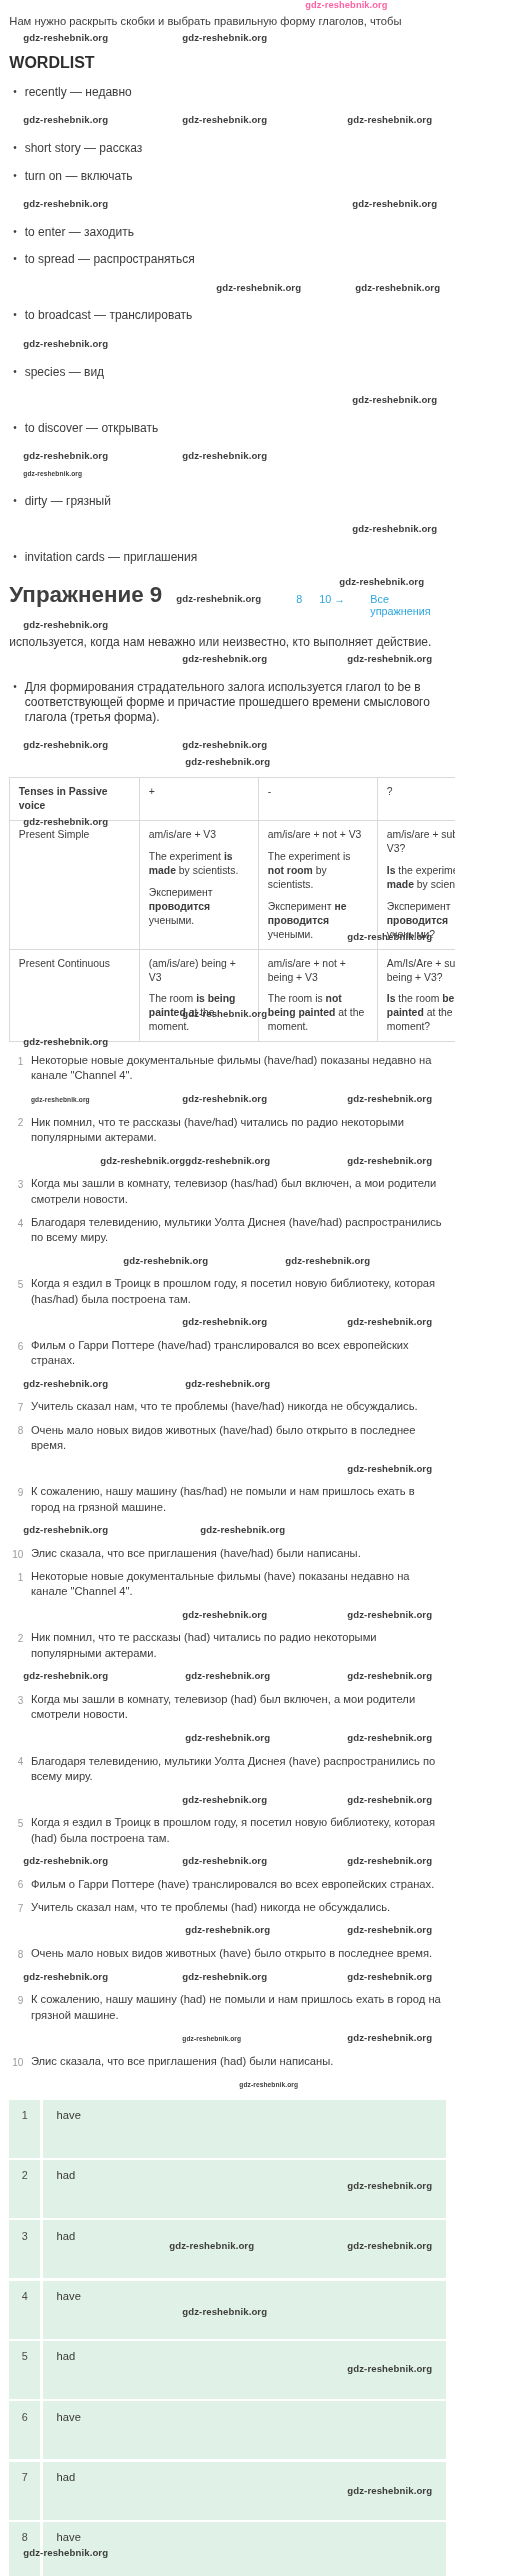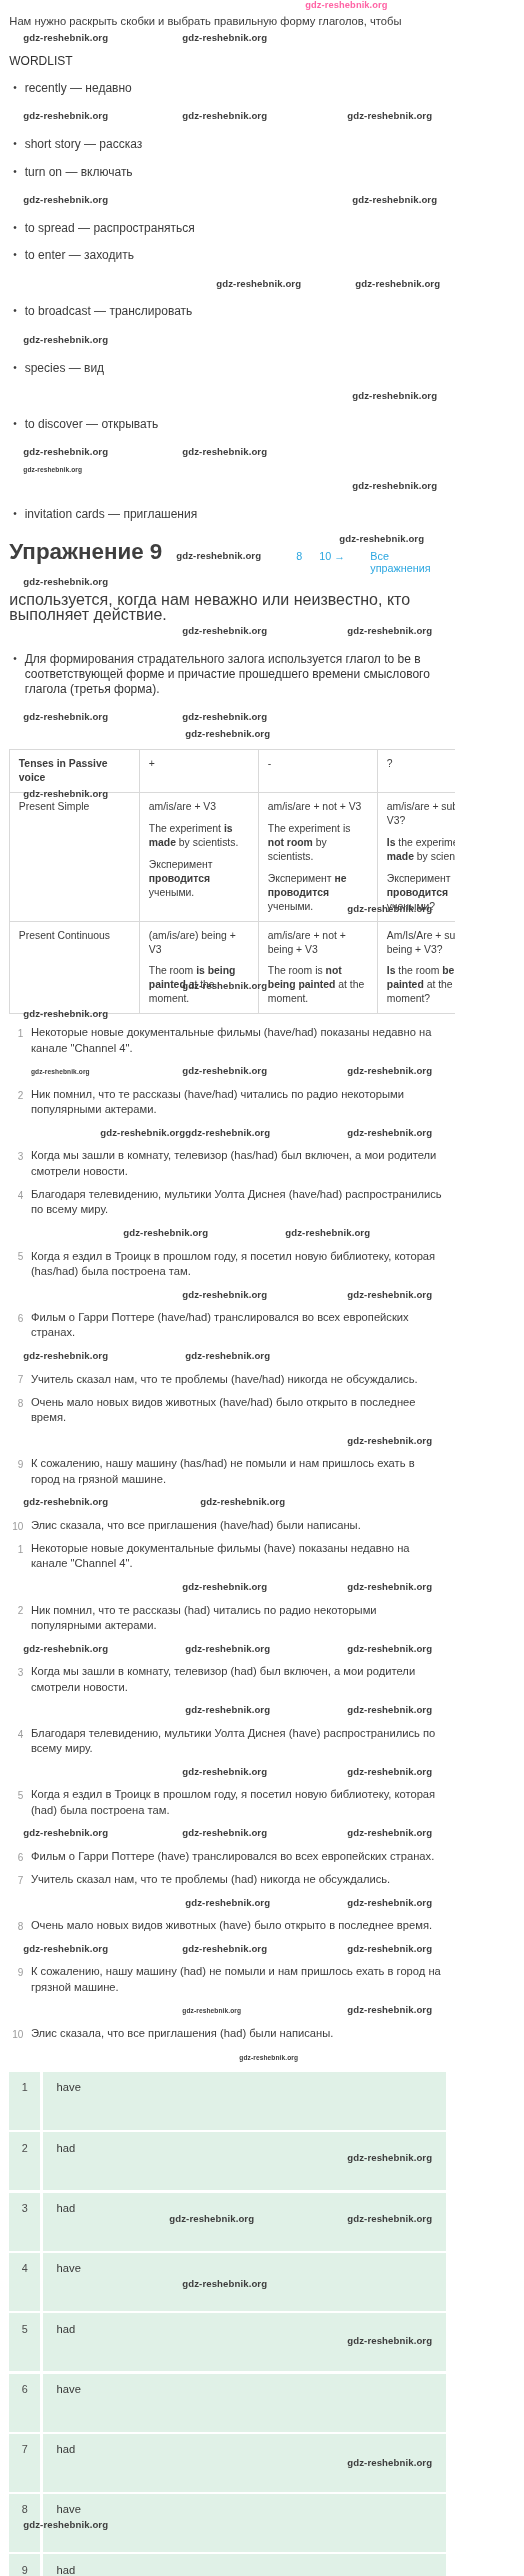--- a/index.html
+++ b/index.html
@@ -4,27 +4,27 @@
 <style>
   html,body{margin:0;padding:0;}
   body{font-family:"Liberation Sans",sans-serif;background:#fff;color:#3c3c3c;}
   .page{width:455px;height:2576px;overflow:hidden;position:relative;padding:0 9.3px;box-sizing:border-box;background:#fff;}
   .wm{position:absolute;top:1.5px;font-size:9.6px;font-weight:700;color:#3d3d3d;letter-spacing:0.1px;white-space:nowrap;}
   .wm.sm{font-size:6.6px;top:4.6px;}
   .wm-row{position:relative;height:15.4px;margin:1.5px 0;}
   .wm-pink-row{position:relative;height:12.3px;}
   .wm-pink-row .wm{color:#ff63a5;font-size:9.3px;top:0;}
   .intro{font-size:11.2px;line-height:15.4px;margin:1.5px 0 0;}
-  .wordlist-title{font-size:12px;font-weight:400;margin:7.7px 0 4.6px;color:#2f2f2f;}
+  .wordlist-title{font-size:16px;font-weight:700;margin:7.7px 0 4.6px;color:#2f2f2f;}
   .bullet-item{position:relative;padding-left:15.4px;font-size:12px;line-height:14.7px;margin:13px 0;}
   .bullet-item:before{content:"•";position:absolute;left:3.9px;top:0;font-size:10px;color:#3c3c3c;}
   .ex-header{position:relative;height:39px;margin:12.3px 0 1.5px;}
   .ex-title{position:absolute;left:0;top:4.6px;font-size:22.4px;font-weight:700;color:#3f3f3f;}
   .pg{position:absolute;top:15.4px;font-size:10.8px;color:#2ba6e0;text-decoration:none;cursor:pointer;}
-  .theory-intro{font-size:16px;line-height:15.4px;margin:0 0;}
+  .theory-intro{font-size:12px;line-height:15.4px;margin:0 0;}
   .theory-bullet b{font-weight:400;color:#343434;}
   .gwrap{position:relative;margin:7.7px 0 10.8px;}
   table.gtable{border-collapse:collapse;table-layout:fixed;width:488px;}
   .gtable th,.gtable td{border:0.8px solid #d9d9d9;vertical-align:top;text-align:left;padding:7px 8.5px;font-size:10.4px;line-height:14px;font-weight:400;color:#3c3c3c;}
   .gtable th.corner{font-weight:700;}
   .gtable p{margin:0 0 7.7px;}
   .gtable p:last-child{margin-bottom:0;}
   .qa-item{position:relative;padding-left:21.6px;font-size:11.2px;line-height:15.4px;margin:7.7px 0;}
   .qa-item .num{position:absolute;left:0;width:14px;text-align:right;color:#9b9b9b;font-size:10px;top:0.8px;}
   .atable{margin-top:7.7px;}
@@ -55,42 +55,43 @@
       <span class="wm" style="left: 14px;">gdz-reshebnik.org</span>
       <span class="wm" style="left: 173px;">gdz-reshebnik.org</span>
       <span class="wm" style="left: 338px;">gdz-reshebnik.org</span>
     </div>
   <div class="bullet-item">short story — рассказ</div>
   <div class="bullet-item">turn on — включать</div>
   <div class="wm-row">
       <span class="wm" style="left: 14px;">gdz-reshebnik.org</span>
       <span class="wm" style="left: 343px;">gdz-reshebnik.org</span>
     </div>
+  <div class="bullet-item">to enter — заходить</div>
   <div class="bullet-item">to spread — распространяться</div>
-  <div class="bullet-item">to enter — заходить</div>
   <div class="wm-row">
       <span class="wm" style="left: 207px;">gdz-reshebnik.org</span>
       <span class="wm" style="left: 346px;">gdz-reshebnik.org</span>
     </div>
   <div class="bullet-item">to broadcast — транслировать</div>
   <div class="wm-row">
       <span class="wm" style="left: 14px;">gdz-reshebnik.org</span>
     </div>
   <div class="bullet-item">species — вид</div>
   <div class="wm-row">
       <span class="wm" style="left: 343px;">gdz-reshebnik.org</span>
     </div>
   <div class="bullet-item">to discover — открывать</div>
   <div class="wm-row">
       <span class="wm" style="left: 14px;">gdz-reshebnik.org</span>
       <span class="wm" style="left: 173px;">gdz-reshebnik.org</span>
     </div>
   <div class="wm-row">
       <span class="wm sm" style="left: 14px;">gdz-reshebnik.org</span>
     </div>
+  <div class="bullet-item">dirty — грязный</div>
   <div class="wm-row">
       <span class="wm" style="left: 343px;">gdz-reshebnik.org</span>
     </div>
   <div class="bullet-item">invitation cards — приглашения</div>
 
   <div class="ex-header">
     <div class="ex-title">Упражнение 9</div>
     <span class="wm" style="left:167px;top:15.4px">gdz-reshebnik.org</span>
     <a class="pg" style="left:287px" href="#">8</a>
     <a class="pg" style="left:310px" href="#">10 →</a>

